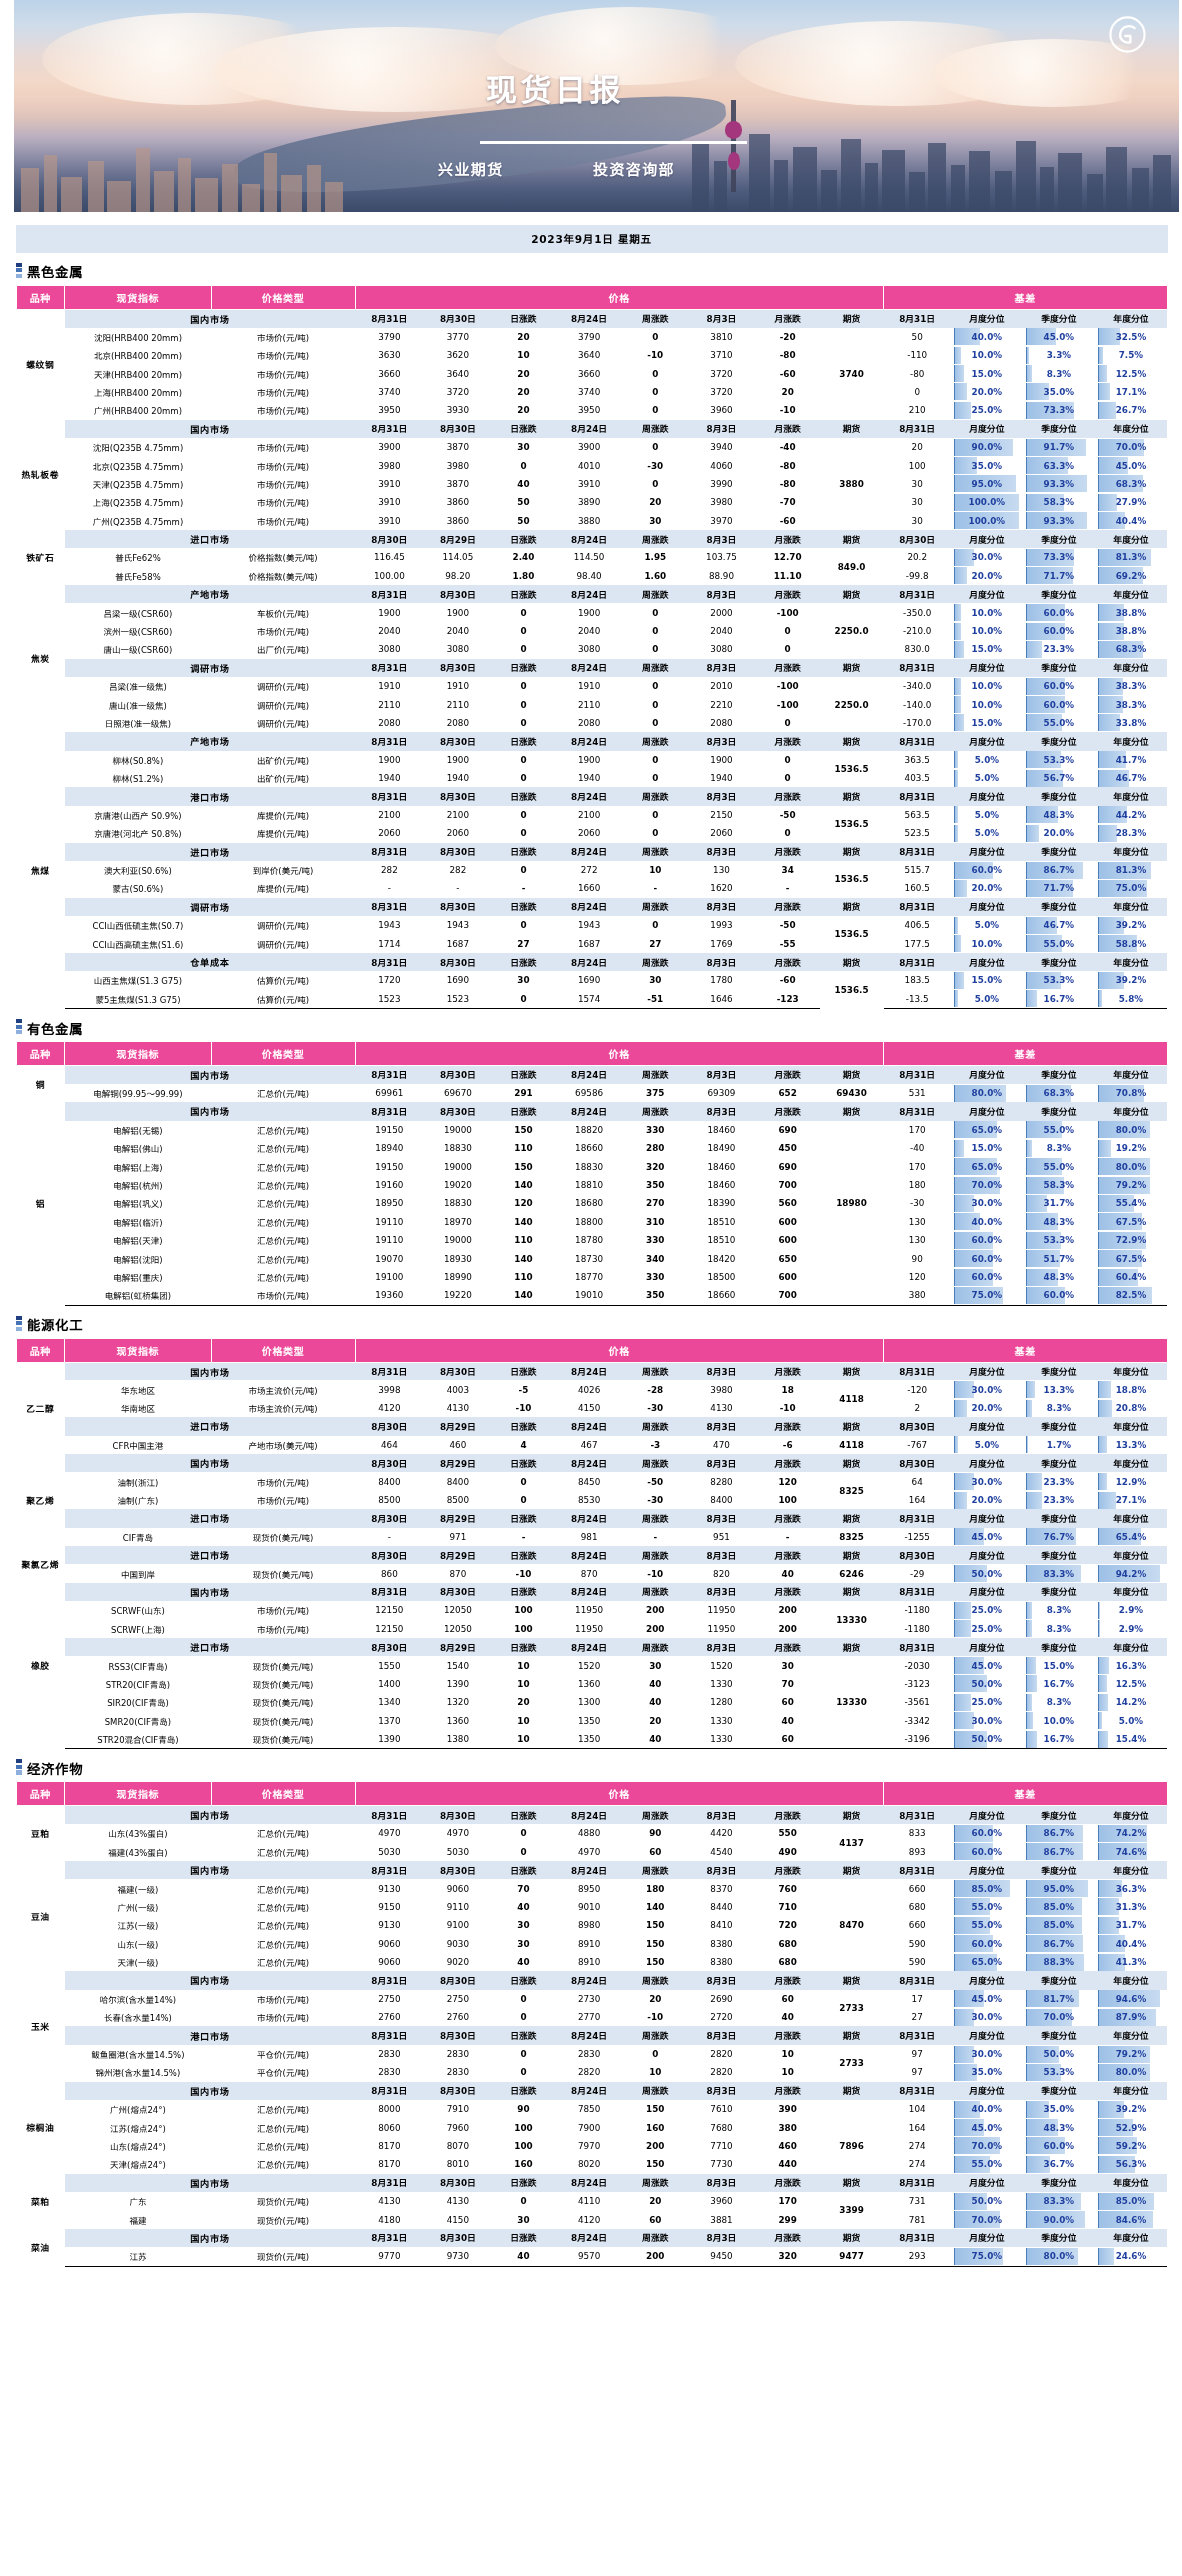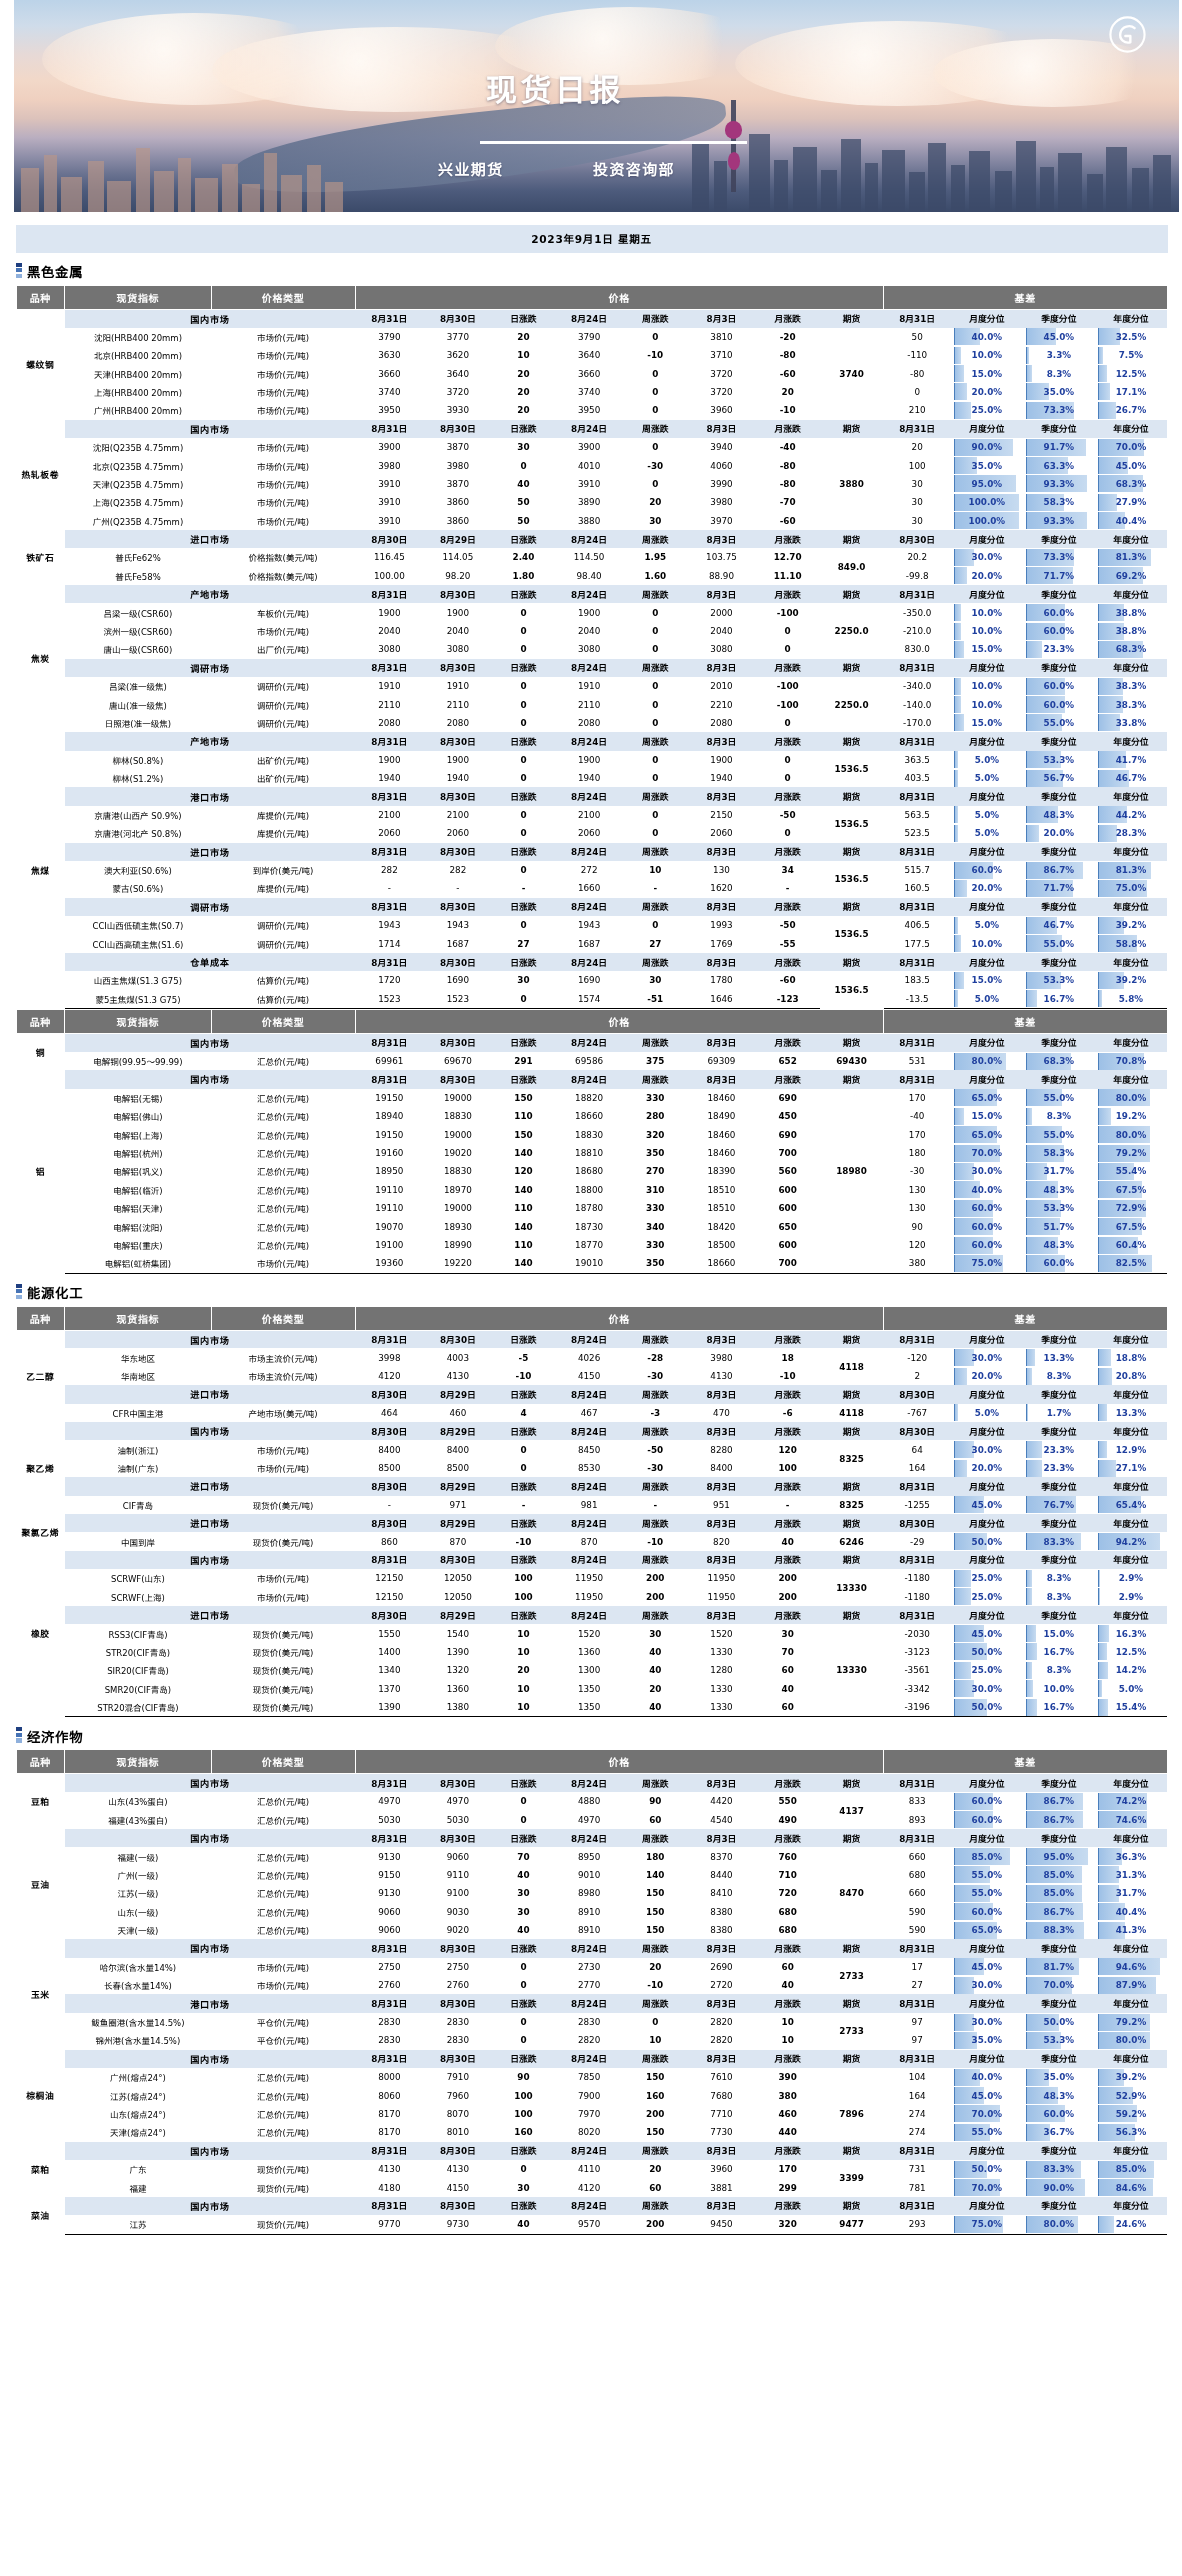--- a/index.html
+++ b/index.html
@@ -119,21 +119,21 @@
   }
   table.grid td, table.grid th {
     padding: 0;
     text-align: center;
     vertical-align: middle;
     color: #000;
     height: 19px;
   }
   
   tr.tophead th {
-    background: #737373;
+    background: #ec4899;
     color: #ffffff;
     font-weight: bold;
     font-size: 10px;
     border: 0.7px solid #ffffff;
     letter-spacing: 0.7px;
     height: 24px;
   }
   
   tr.subhead td {
     background: #dce6f2;
@@ -1289,20 +1289,28 @@
                 <div class="pctwrap">
                   <div class="pctbar" style="width:5.8%"></div>
                   <span class="pctval">5.8%</span>
                 </div>
               </td>
             </tr>
           </tbody>
         </table>
       </div>
       <div class="section">
+        <div class="sec-head">
+          <span class="sec-mark">
+            <i></i>
+            <i></i>
+            <i></i>
+          </span>
+          <span class="sec-title">有色金属</span>
+        </div>
         <table class="grid">
           <colgroup>
             <col style="width:42px">
             <col style="width:126px">
             <col style="width:124px">
             <col style="width:59px">
             <col style="width:59px">
             <col style="width:54px">
             <col style="width:59px">
             <col style="width:55px">

